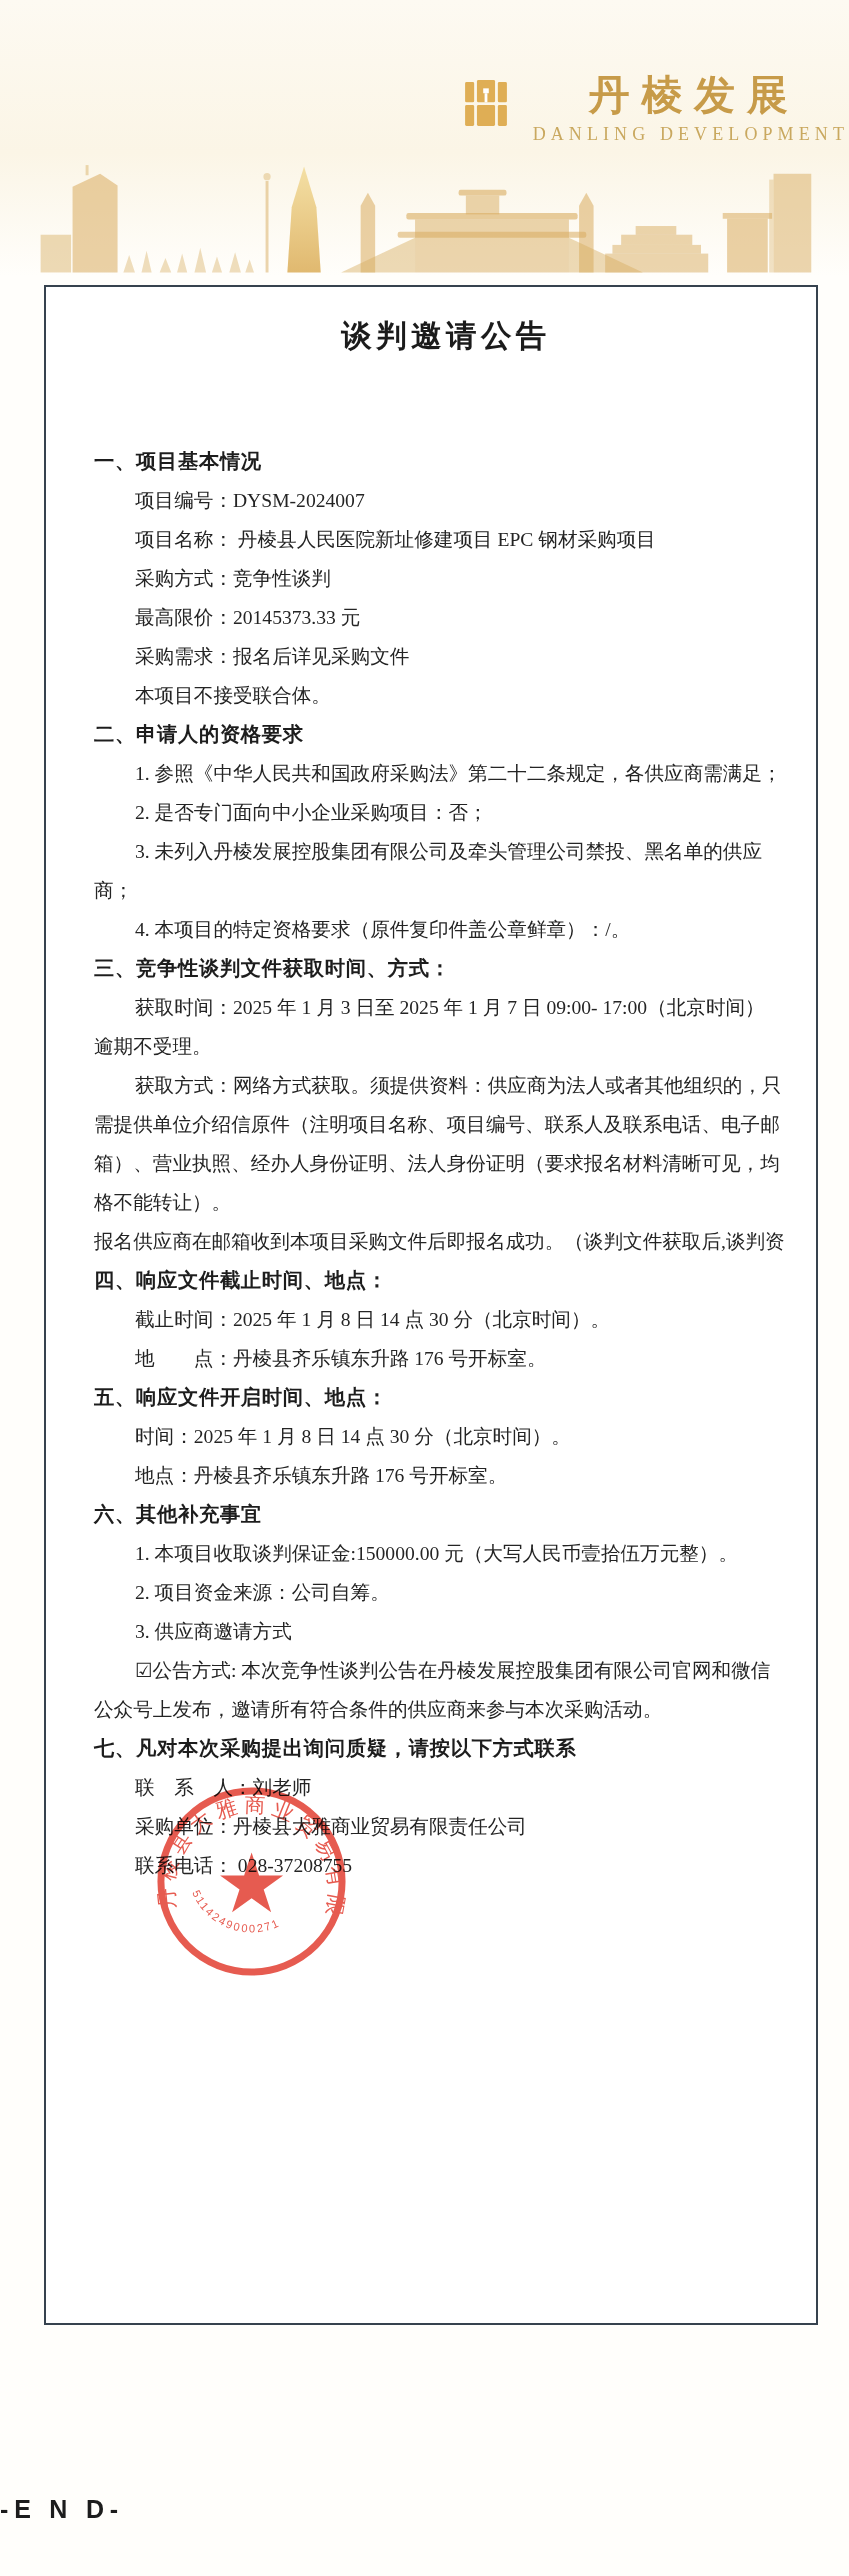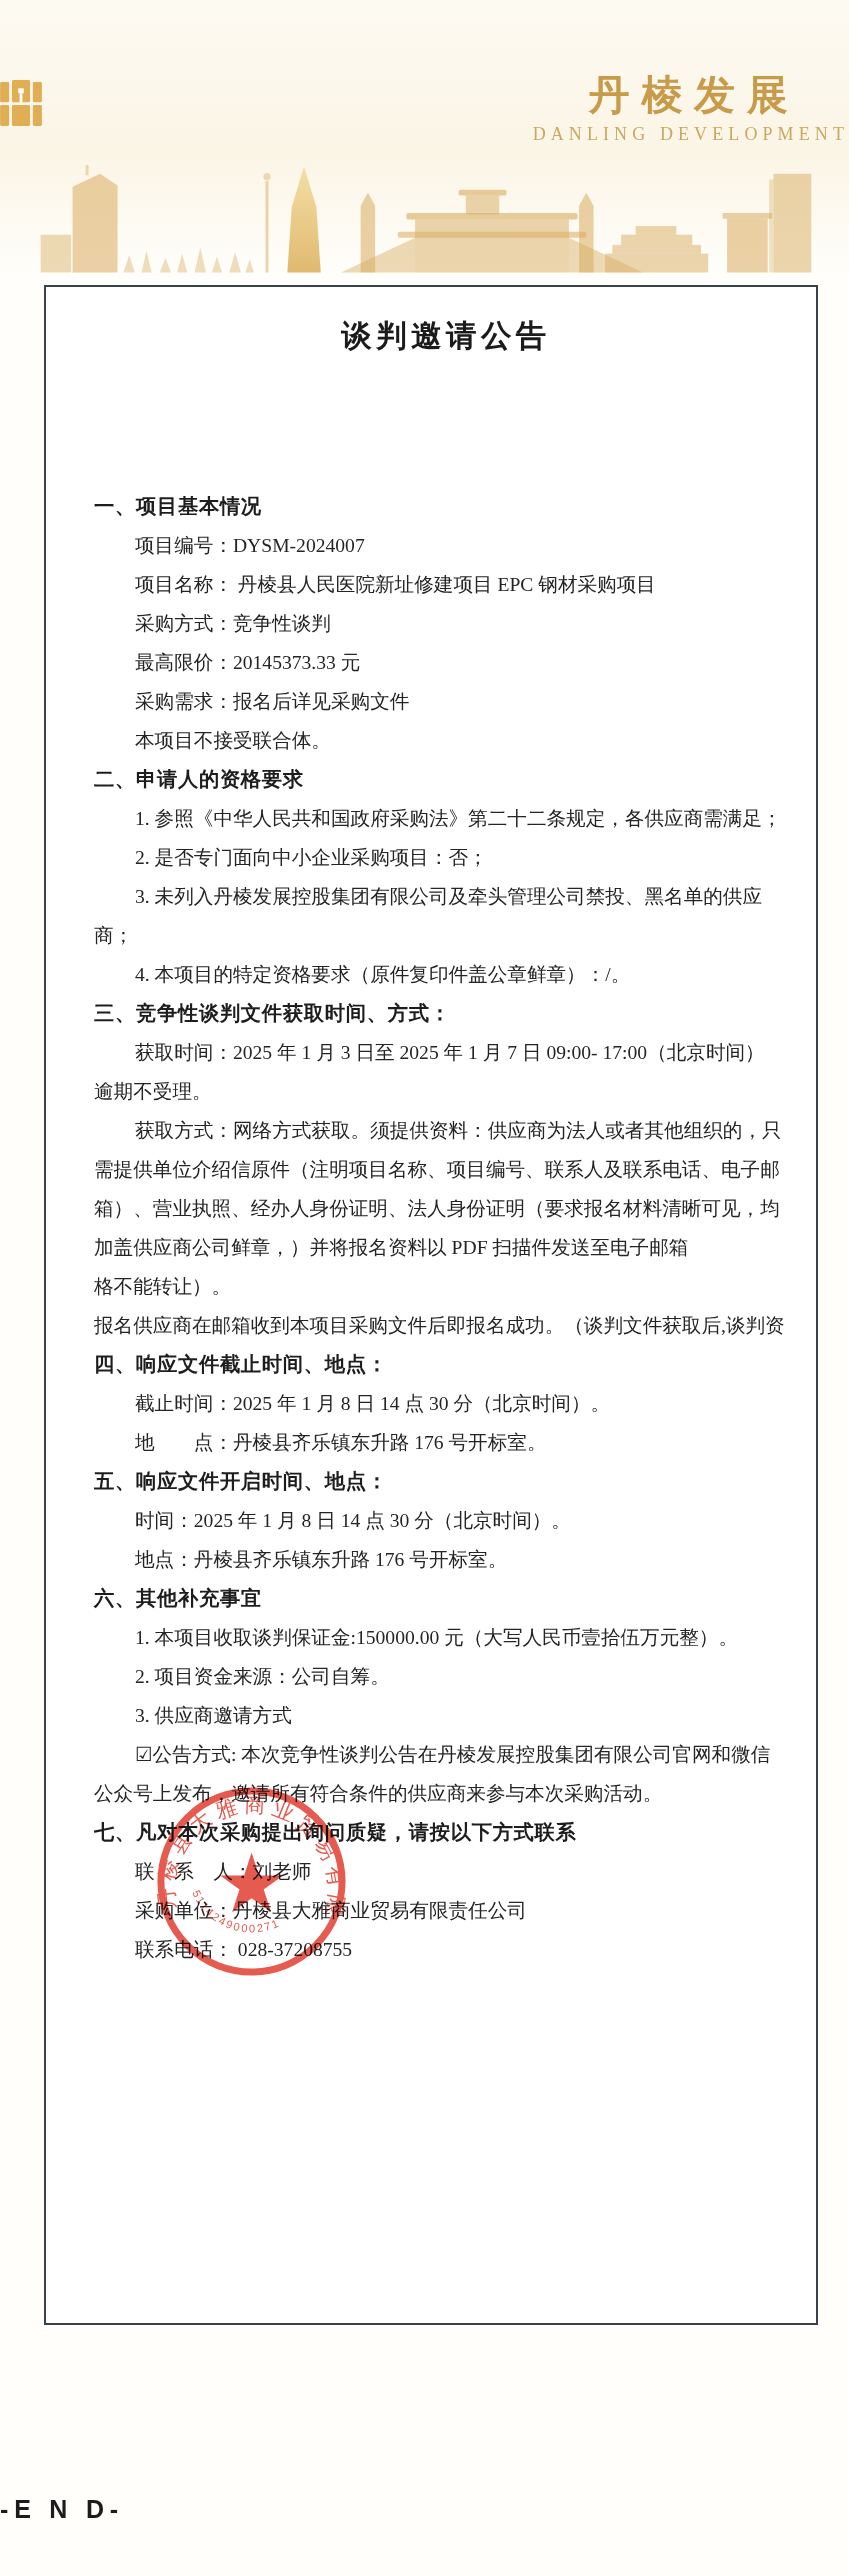--- a/index.html
+++ b/index.html
@@ -6,33 +6,33 @@
   body{
     width:849px;height:2576px;position:relative;overflow:hidden;
     background:#fffefb;
     font-family:"Liberation Serif","DejaVu Serif",serif;
     color:#222;
   }
   
   .page-header{position:absolute;top:0;left:0;width:849px;height:277px;
     background:linear-gradient(180deg,#fdfaf2 0%,#fbf5e6 55%,#fffefb 100%);}
   .brand{position:absolute;top:74px;left:0;width:100%;
-    display:flex;justify-content:space-between;align-items:flex-start;gap:20.3px;}
+    display:flex;justify-content:flex-end;align-items:flex-start;gap:20.3px;}
   .logo-mark{margin-top:5.8px;}
   .brand-col{display:flex;flex-direction:column;align-items:center;}
   .brand-name{font-size:41px;line-height:1.05;font-weight:700;color:#c79b49;
     letter-spacing:11.6px;text-indent:11.6px;}
   .brand-sub{margin-top:7px;font-size:18px;color:#c9a85f;letter-spacing:5.1px;text-indent:5.1px;}
   .skyline{position:absolute;top:165px;left:0;}
   
   .doc-frame{position:absolute;left:44px;top:285px;width:774px;height:2040px;
     box-sizing:border-box;border:2.9px solid #36424e;background:#ffffff;}
   .doc-title{position:absolute;top:29px;left:15px;width:100%;margin:0;text-align:center;
     font-size:30.5px;font-weight:700;letter-spacing:4.4px;color:#1b1b1b;}
-  .doc-body{position:absolute;left:48px;right:33px;top:155px;margin-top:45px;}
+  .doc-body{position:absolute;left:48px;right:33px;top:155px;}
   .sec-heading{margin:0;line-height:39px;font-size:20.3px;font-weight:700;
     font-family:"Liberation Sans","DejaVu Sans",sans-serif;letter-spacing:0.7px;color:#1d1d1d;
     white-space:nowrap;}
   .line{margin:0;line-height:39px;font-size:19.6px;color:#242424;white-space:nowrap;}
   .line.ind{text-indent:41px;}
   
   .seal{position:absolute;left:147px;top:1777px;opacity:.84;mix-blend-mode:multiply;}
   
   .end-mark{position:absolute;top:2495px;left:0;width:100%;text-align:left;
     font-family:"Liberation Sans","DejaVu Sans",sans-serif;
@@ -123,21 +123,20 @@
         <p class="line">商；</p>
         <p class="line ind">4. 本项目的特定资格要求（原件复印件盖公章鲜章）：/。</p>
       </section>
       <section>
         <h2 class="sec-heading">三、竞争性谈判文件获取时间、方式：</h2>
         <p class="line ind">获取时间：2025 年 1 月 3 日至 2025 年 1 月 7 日 09:00- 17:00（北京时间）</p>
         <p class="line">逾期不受理。</p>
         <p class="line ind">获取方式：网络方式获取。须提供资料：供应商为法人或者其他组织的，只</p>
         <p class="line">需提供单位介绍信原件（注明项目名称、项目编号、联系人及联系电话、电子邮</p>
         <p class="line">箱）、营业执照、经办人身份证明、法人身份证明（要求报名材料清晰可见，均</p>
-        <p class="line">加盖供应商公司鲜章，）并将报名资料以 PDF 扫描件发送至电子邮箱</p>
         <p class="line">格不能转让）。</p>
         <p class="line">报名供应商在邮箱收到本项目采购文件后即报名成功。（谈判文件获取后,谈判资</p>
       </section>
       <section>
         <h2 class="sec-heading">四、响应文件截止时间、地点：</h2>
         <p class="line ind">截止时间：2025 年 1 月 8 日 14 点 30 分（北京时间）。</p>
         <p class="line ind">地　　点：丹棱县齐乐镇东升路 176 号开标室。</p>
       </section>
       <section>
         <h2 class="sec-heading">五、响应文件开启时间、地点：</h2>

